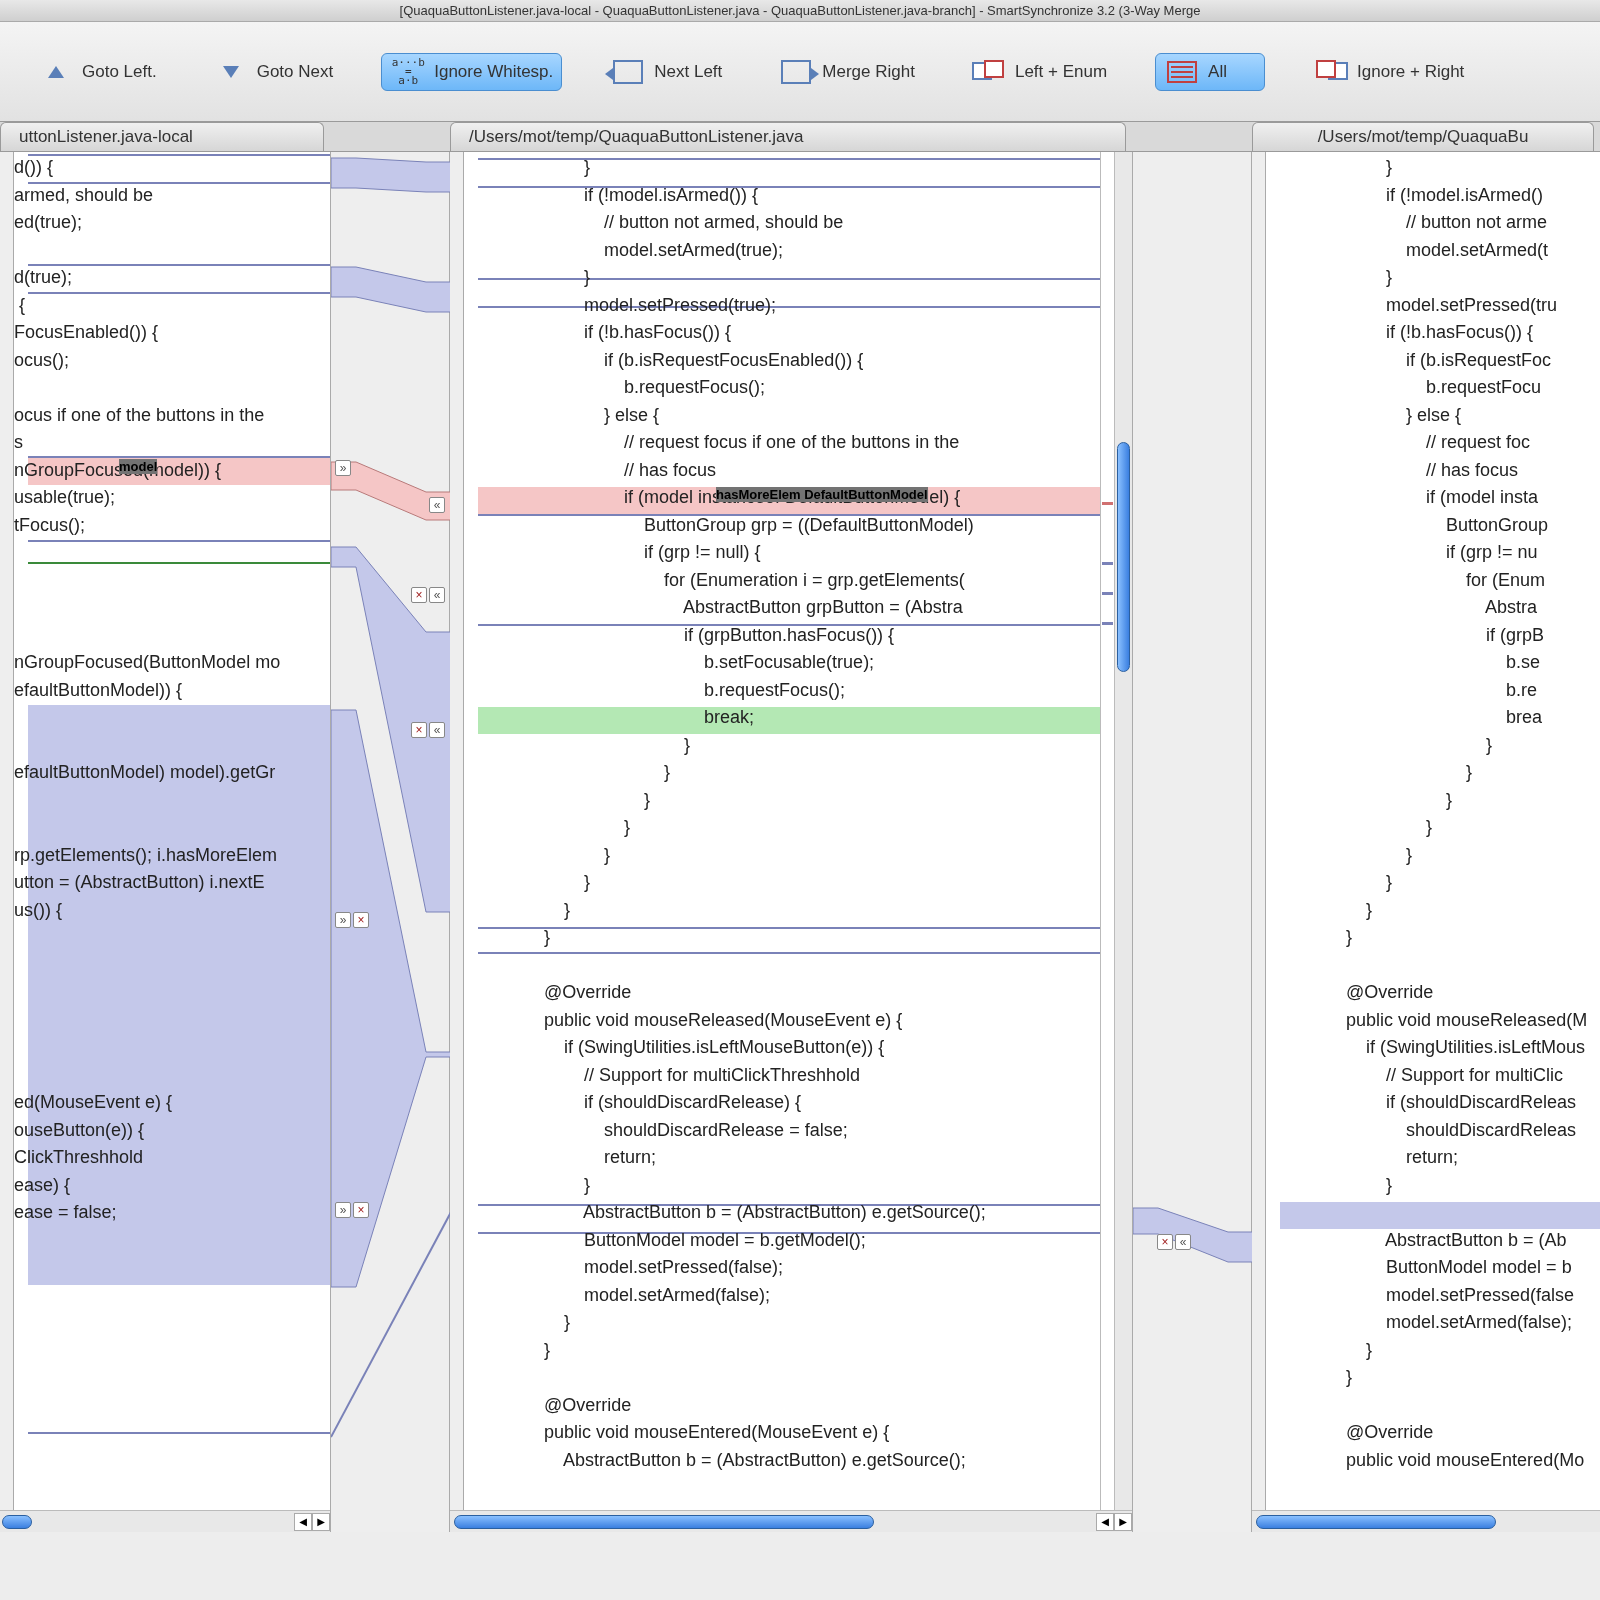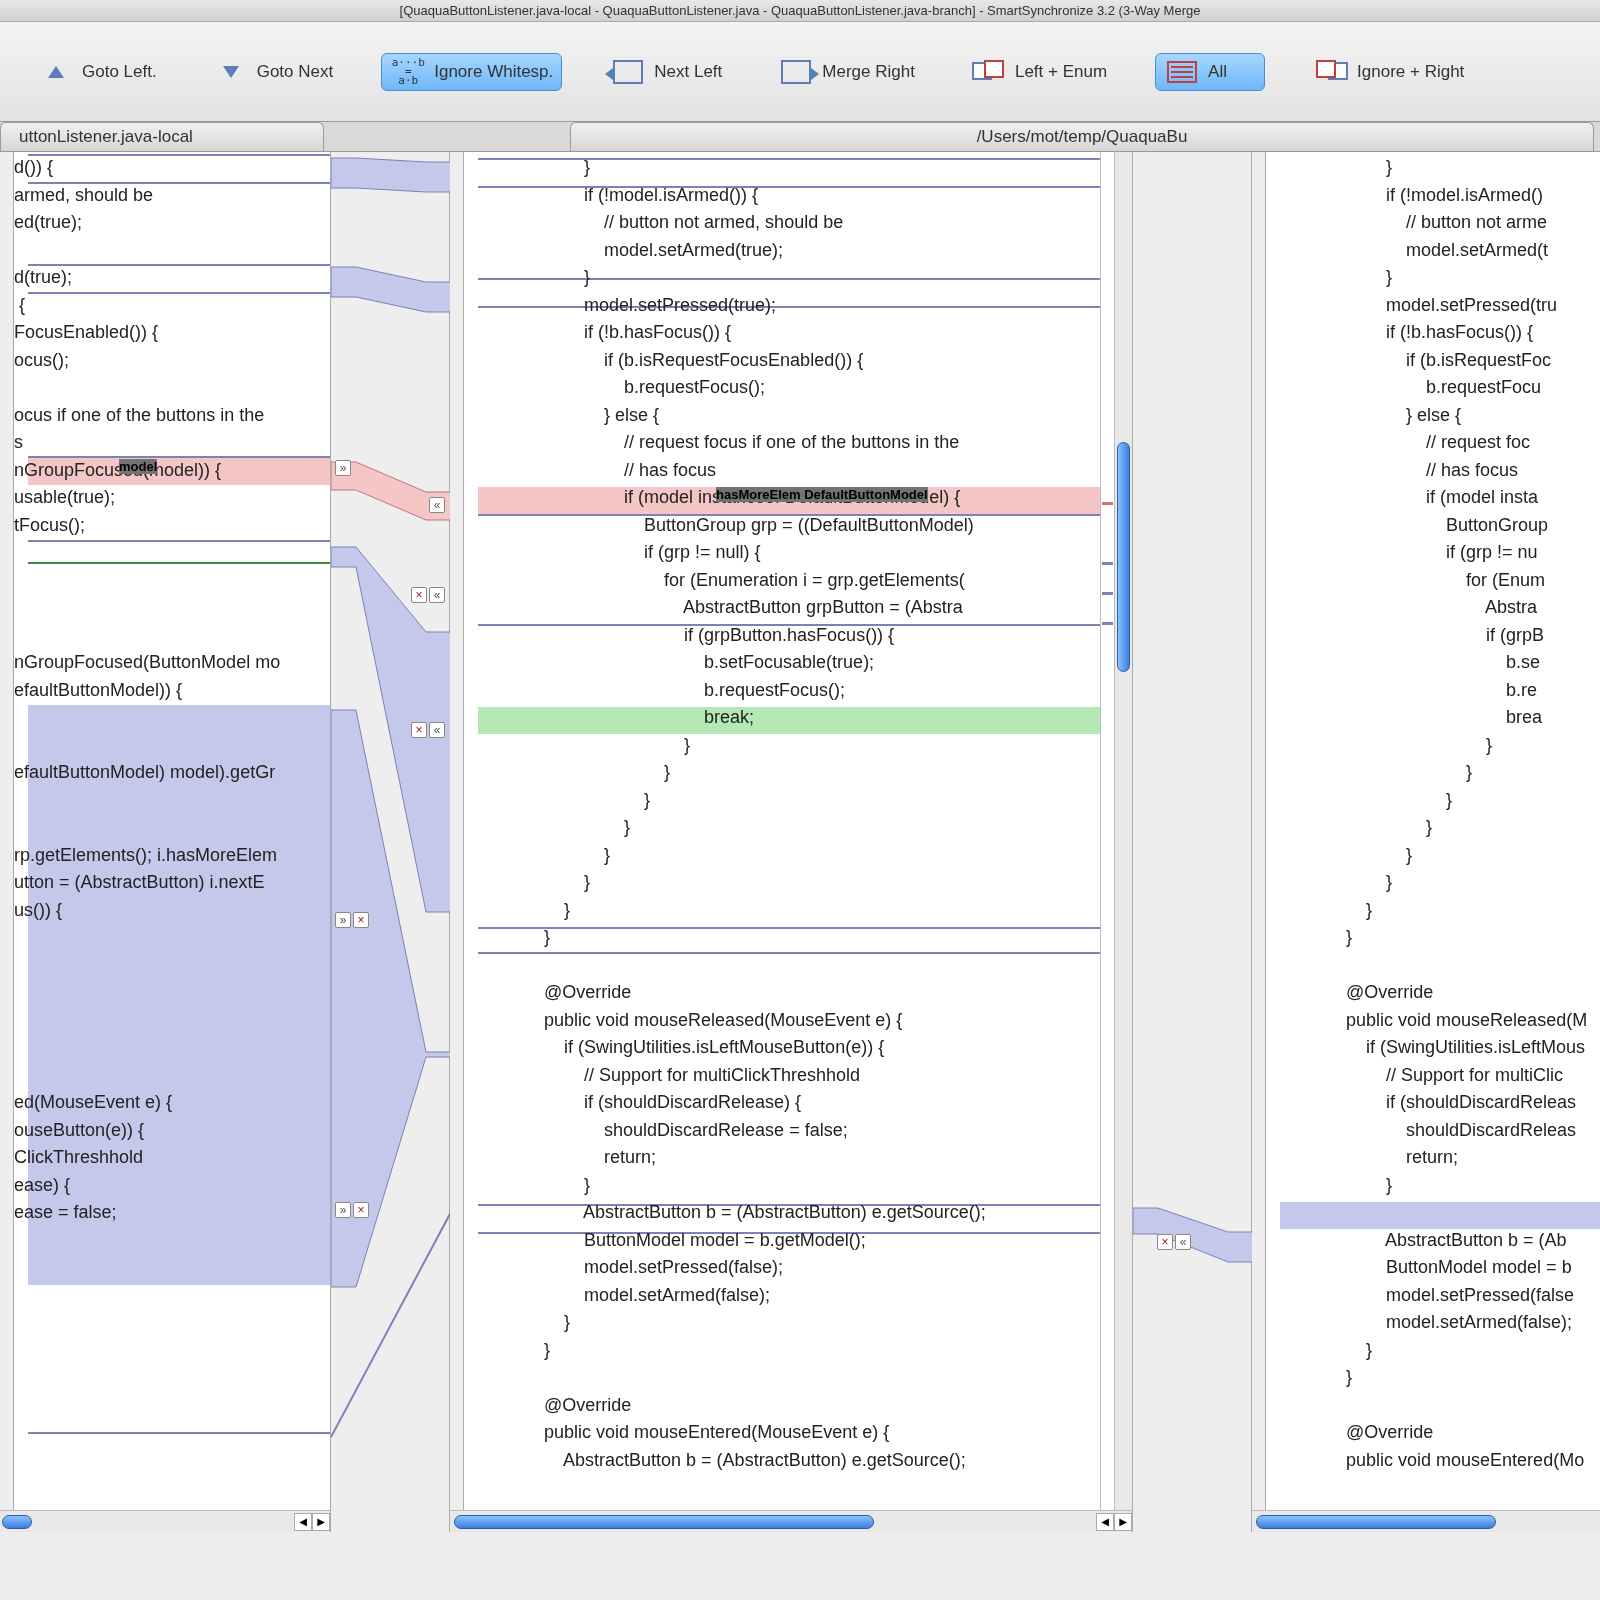--- a/index.html
+++ b/index.html
@@ -121,20 +121,23 @@
       </div>
     <span>Ignore + Right</span>
   </div>
 </div>
 
 <div class="pathbar">
   <div class="path-left">
       <div class="path-tab">uttonListener.java-local</div>
     </div>
   <div class="path-connL"></div>
+  <div class="path-mid">
+      <div class="path-tab">/Users/mot/temp/QuaquaButtonListener.java</div>
+    </div>
   <div class="path-connR"></div>
   <div class="path-right">
       <div class="path-tab">/Users/mot/temp/QuaquaBu</div>
     </div>
 </div>
 
 <div class="main">
 
   <div class="panel panel-left">
     <div class="gutter"></div>

